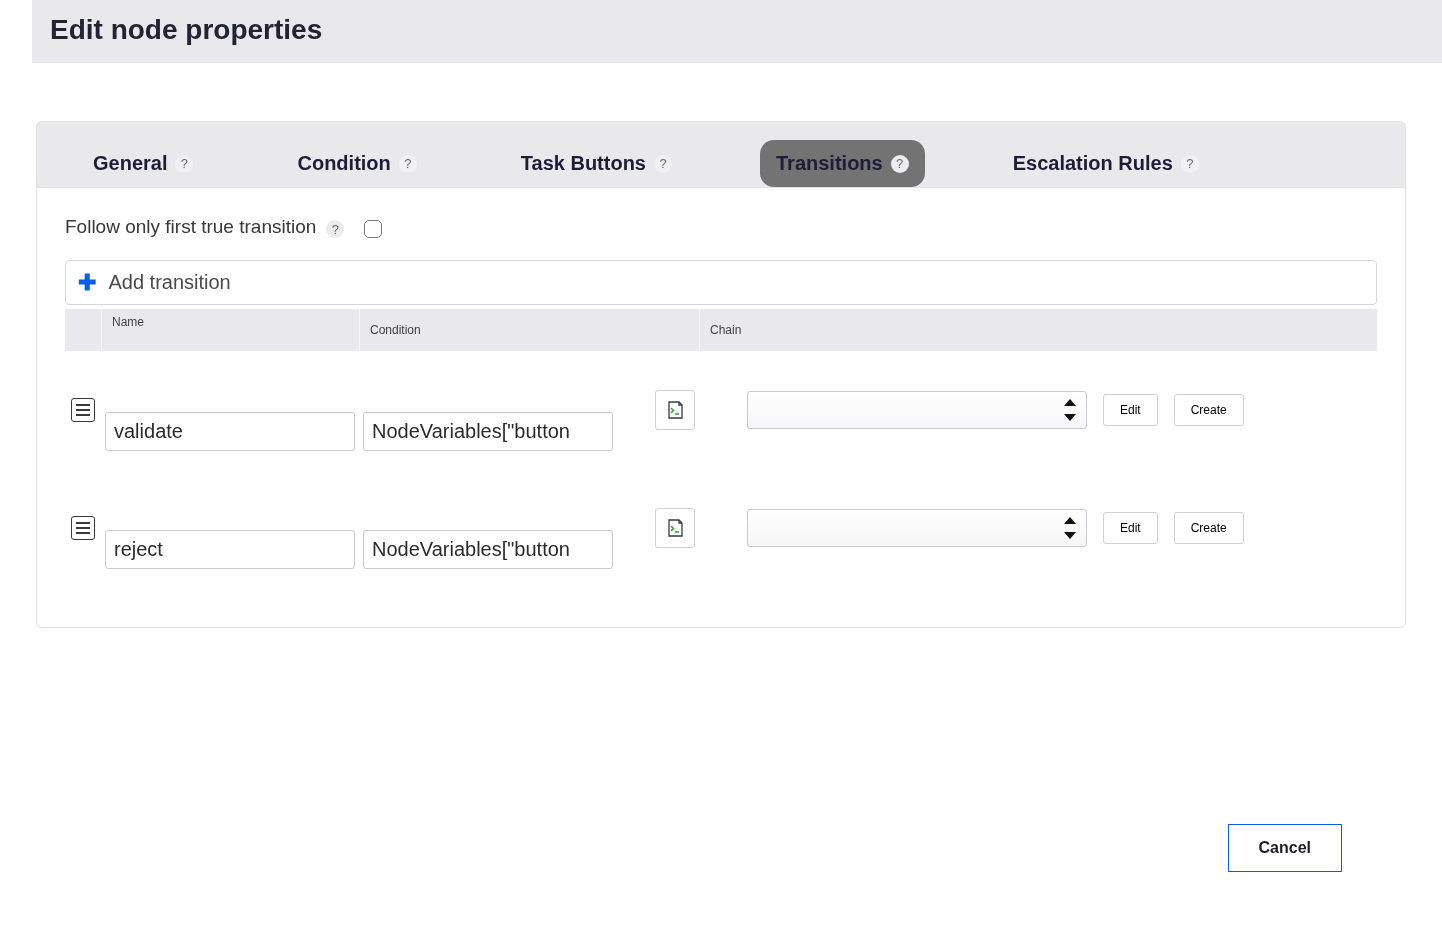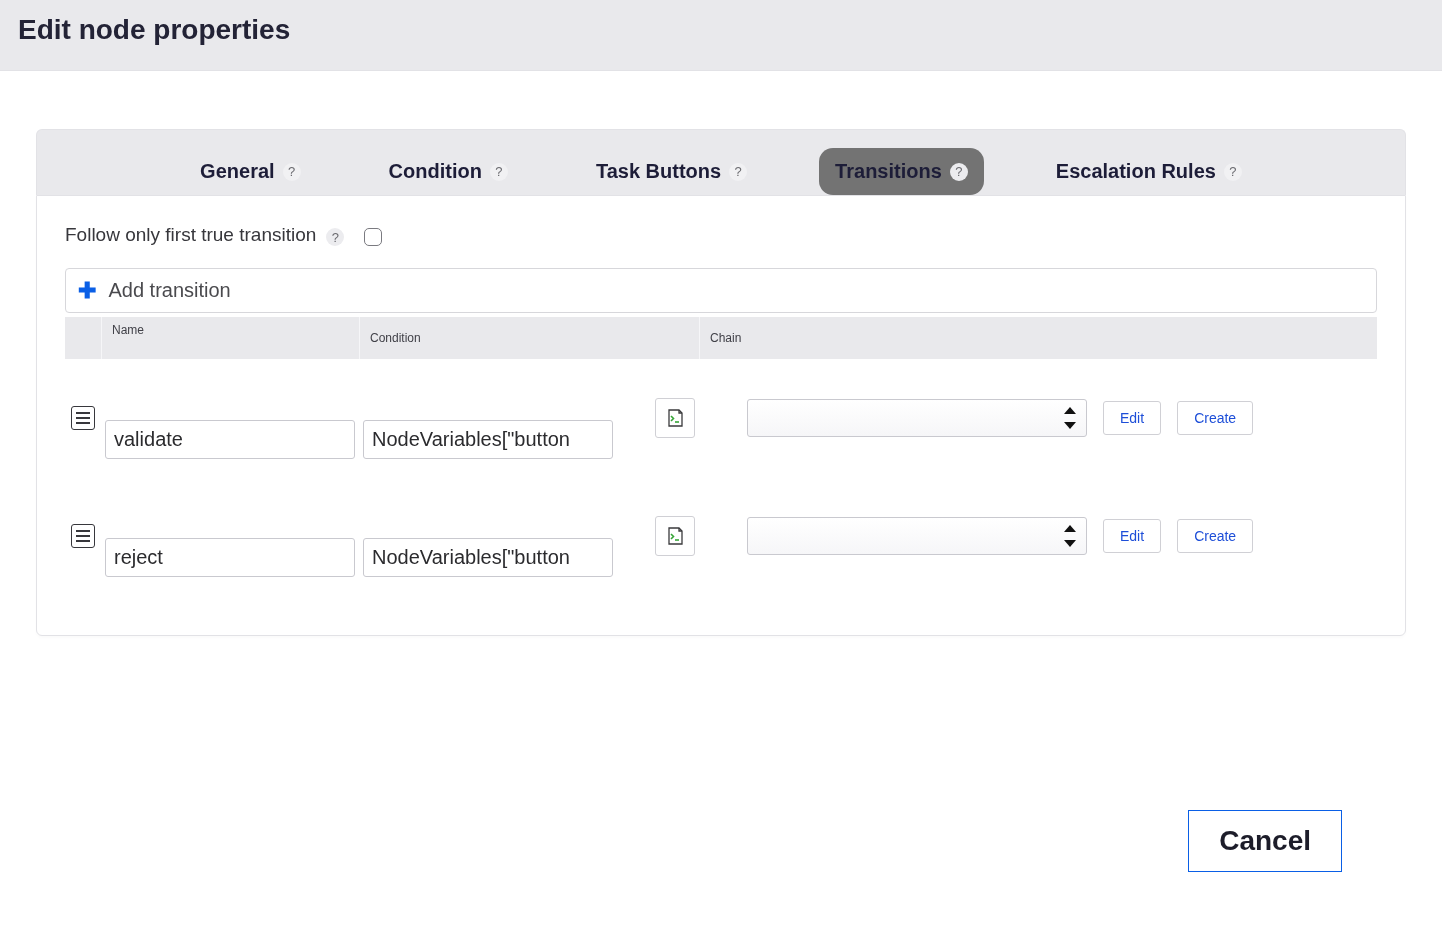--- a/index.html
+++ b/index.html
@@ -8,40 +8,40 @@
     padding: 0;
     font-family: "Helvetica Neue", Helvetica, Arial, sans-serif;
     background: #fff;
     color: #222;
     width: 1442px;
     height: 930px;
     position: relative;
   }
   .header-bar {
     background: #e9e9ec;
-    padding: 14px 18px 24px 18px;
+    padding: 14px 18px 16px 18px;
     border-bottom: 1px solid #e2e2e6;
+    margin-left: 32px;
   }
   .header-title {
     font-size: 28px;
     font-weight: 700;
     color: #232336;
   }
   .content-wrap {
     padding: 58px 36px 0 36px;
   }
   .tabs {
     background: #e9e9ec;
     border-radius: 6px 6px 0 0;
     padding: 18px 40px 0 40px;
     display: flex;
-    gap: 56px;
+    gap: 72px;
     border: 1px solid #e2e2e6;
     border-bottom: none;
-    justify-content: center;
   }
   .tab {
     font-size: 20px;
     font-weight: 700;
     color: #1d1d38;
     display: flex;
     align-items: center;
     gap: 8px;
     padding: 12px 16px;
     border-radius: 14px;
@@ -206,36 +206,36 @@
     width: 0; height: 0;
     border-left: 6px solid transparent;
     border-right: 6px solid transparent;
     border-top: 7px solid #111;
   }
   .btn-sm {
     border: 1px solid #d0d0d5;
     border-radius: 3px;
     background: #fff;
     padding: 8px 16px;
-    font-size: 14px;
-    color: #1d4ed8;
+    font-size: 12px;
+    color: #000000;
     cursor: pointer;
   }
   .footer {
     position: absolute;
     right: 100px;
     bottom: 58px;
     display: flex;
     gap: 14px;
   }
   .btn-lg {
     border: 1px solid #0a5fe6;
     background: #fff;
     padding: 14px 30px;
-    font-size: 28px;
+    font-size: 16px;
     font-weight: 700;
     color: #1d1d2a;
     cursor: pointer;
   }
 </style>
 </head>
 <body>
 
 <div class="header-bar">
   <div class="header-title">Edit node properties</div>

